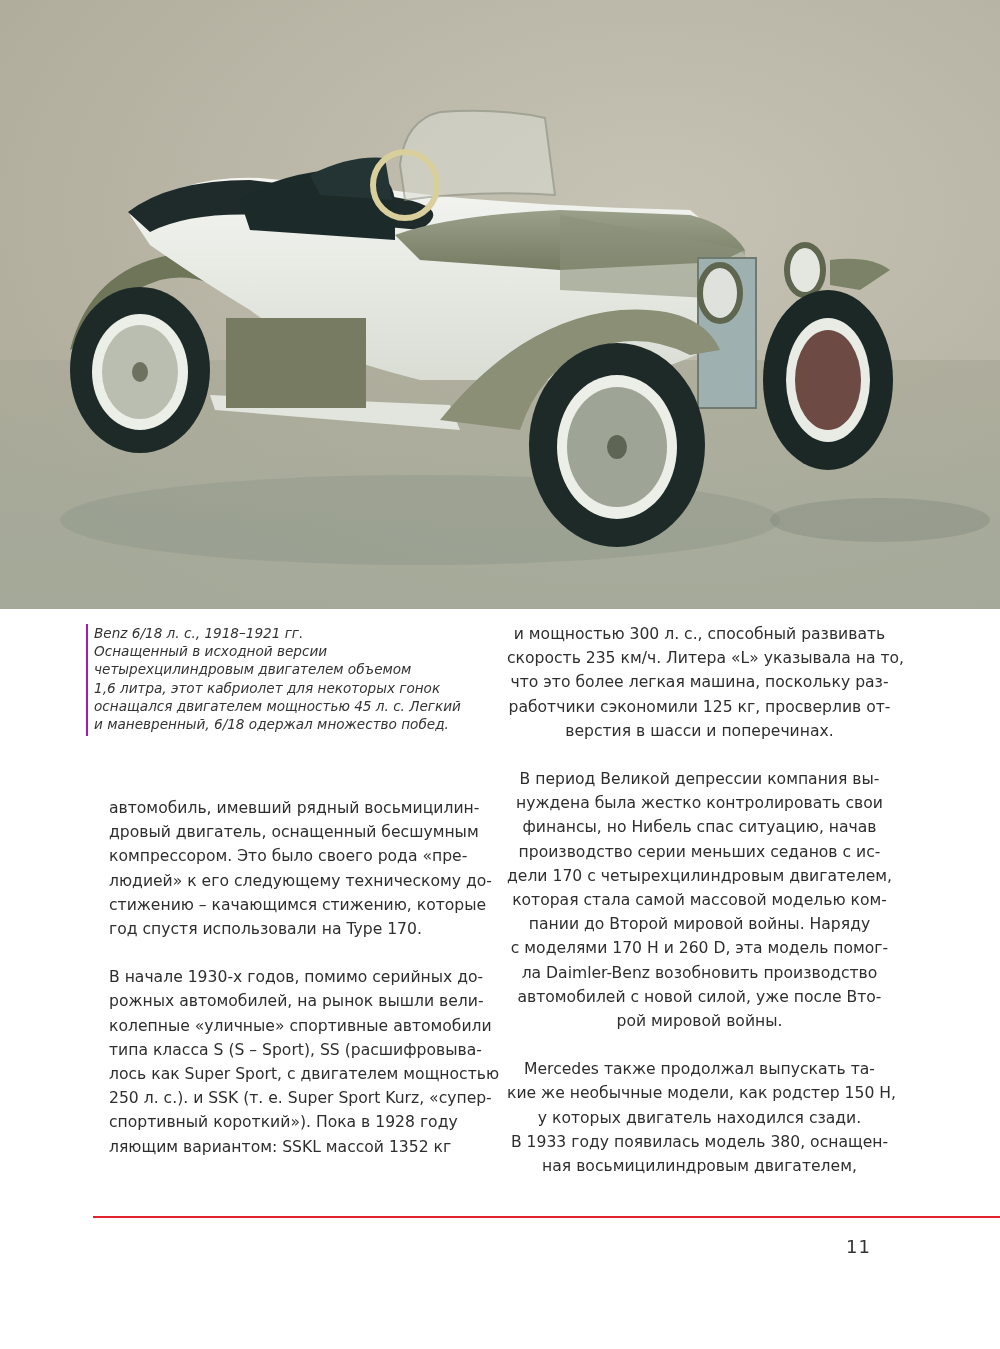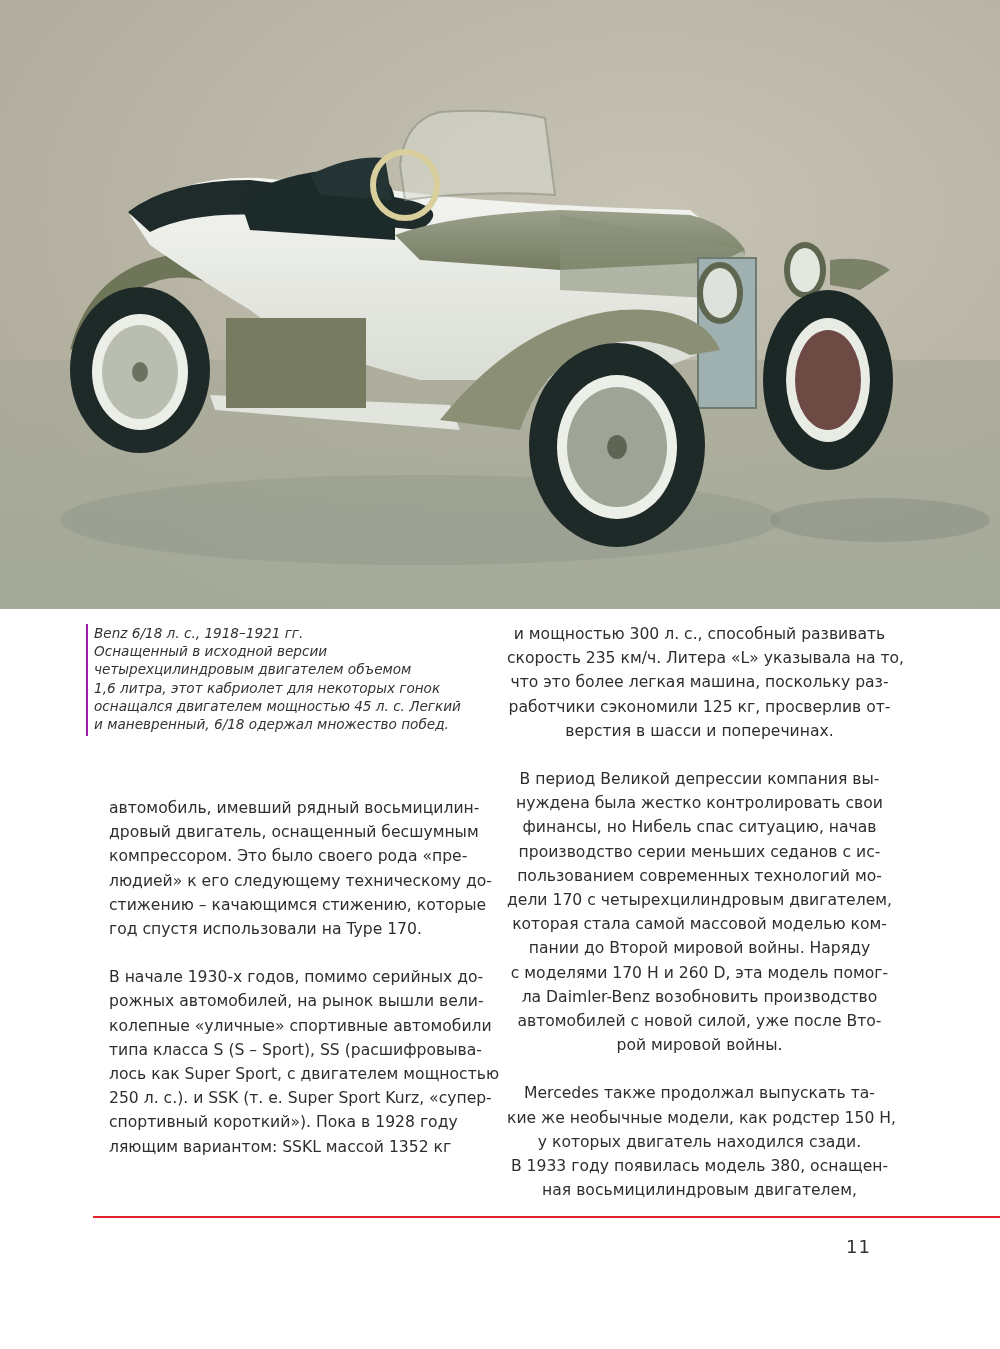--- a/index.html
+++ b/index.html
@@ -137,21 +137,20 @@
     <p>скорость 235 км/ч. Литера «L» указывала на то,</p>
     <p>что это более легкая машина, поскольку раз-</p>
     <p>работчики сэкономили 125 кг, просверлив от-</p>
     <p>верстия в шасси и поперечинах.</p>
   </div>
   <div class="para">
     <p>В период Великой депрессии компания вы-</p>
     <p>нуждена была жестко контролировать свои</p>
     <p>финансы, но Нибель спас ситуацию, начав</p>
     <p>производство серии меньших седанов с ис-</p>
-    <p>пользованием современных технологий мо-</p>
     <p>дели 170 с четырехцилиндровым двигателем,</p>
     <p>которая стала самой массовой моделью ком-</p>
     <p>пании до Второй мировой войны. Наряду</p>
     <p>с моделями 170 H и 260 D, эта модель помог-</p>
     <p>ла Daimler-Benz возобновить производство</p>
     <p>автомобилей с новой силой, уже после Вто-</p>
     <p>рой мировой войны.</p>
   </div>
   <div class="para">
     <p>Mercedes также продолжал выпускать та-</p>

